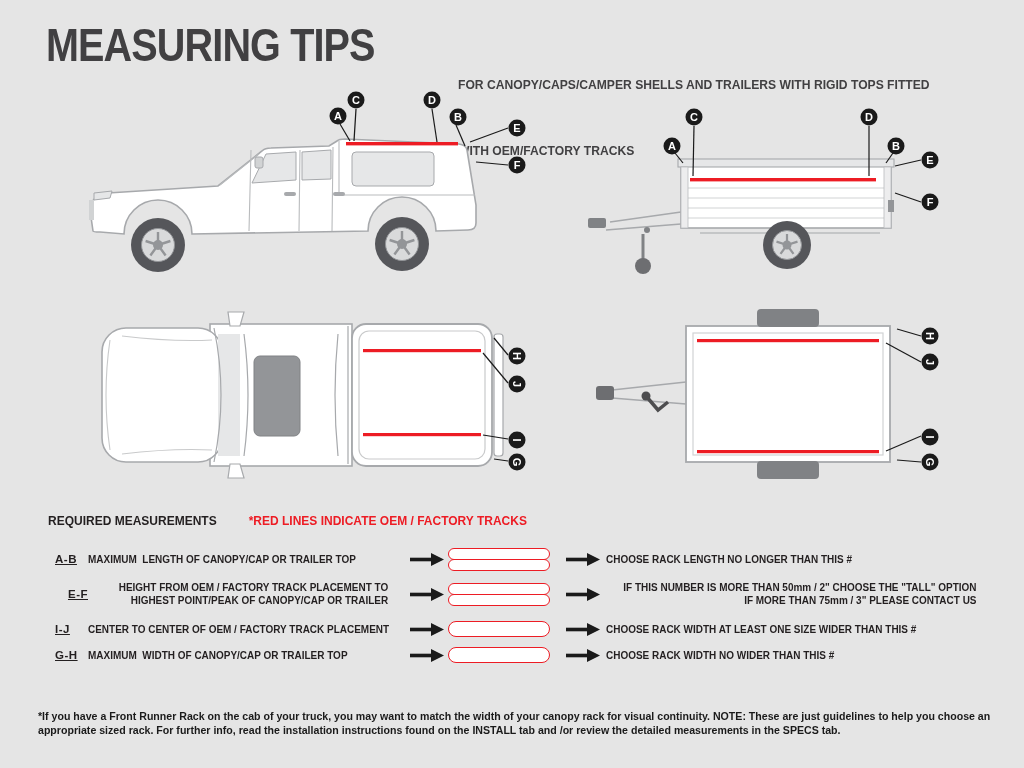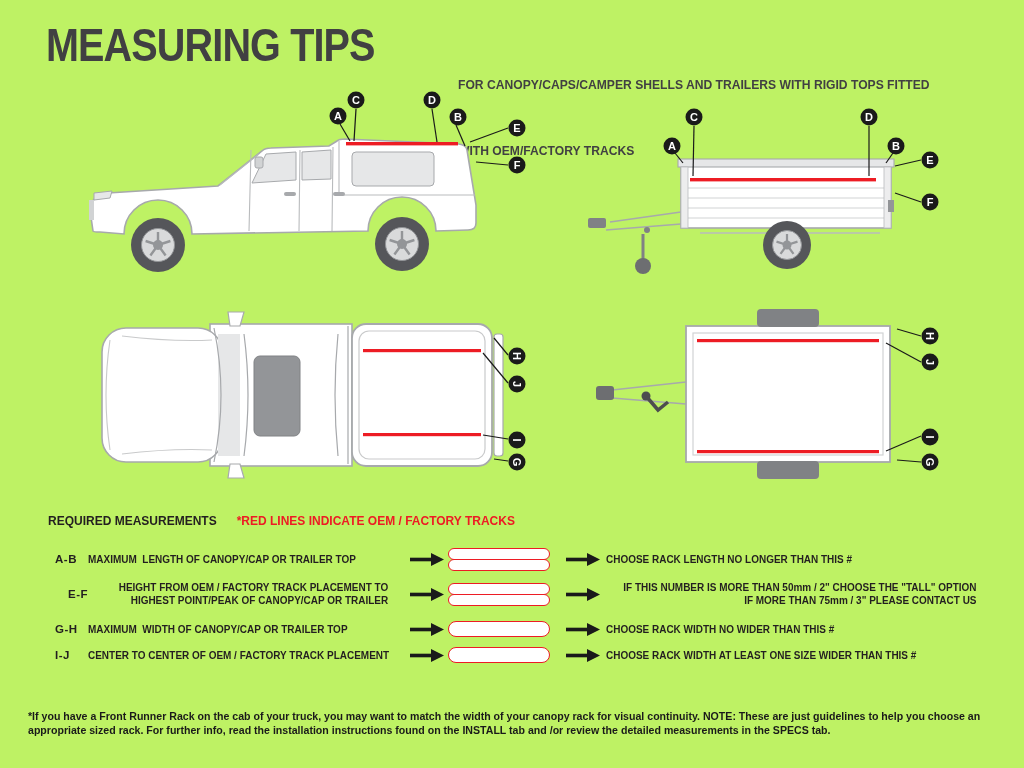--- a/index.html
+++ b/index.html
@@ -1,35 +1,35 @@
 <!DOCTYPE html>
 <html><head>
 <meta charset="utf-8">
 <style>
   html,body{margin:0;padding:0;background:#ffffff;}
-  .page{position:relative;width:1024px;height:768px;background:#bef264;overflow:hidden;
+  .page{position:relative;width:1024px;height:768px;background:#e5e5e5;overflow:hidden;
         font-family:"Liberation Sans",sans-serif;color:#231f20;}
   .title{position:absolute;left:46px;top:18px;font-size:46px;font-weight:900;
          letter-spacing:-1px;color:#414042;transform:scaleX(0.86);transform-origin:left top;white-space:pre;}
   .subtitle{position:absolute;left:458px;top:30px;font-size:12.5px;font-weight:bold;
             line-height:22px;color:#414042;transform:scaleX(0.97);transform-origin:left top;white-space:pre;}
   .drawings{position:absolute;left:0;top:0;width:1024px;height:520px;}
-  .sechead{position:absolute;left:48px;top:514px;font-size:12px;font-weight:bold;display:flex;gap:20px;white-space:pre;}
+  .sechead{position:absolute;left:48px;top:514px;font-size:12px;font-weight:bold;display:flex;gap:32px;white-space:pre;}
   .sechead .note{color:#ed1c24;}
   .rows{position:absolute;left:46px;top:546px;width:950px;}
   .mrow{display:grid;grid-template-columns:42px 316px 44px 112px 46px 1fr;align-items:center;height:26px;}
   .mrow.tall{height:44px;text-align:right;}
-  .range{font-size:11.5px;font-weight:bold;letter-spacing:.5px;padding-left:9px;}
+  .range{font-size:11.5px;font-weight:bold;letter-spacing:.5px;padding-left:9px;text-decoration:underline;}
   .txt{font-size:10.5px;font-weight:bold;white-space:pre;transform:scaleX(0.95);transform-origin:left center;line-height:13px;}
   .arrow{fill:#1a1a1a;display:block;margin-left:6px;}
   .pillwrap{display:flex;flex-direction:column;}
   .pill{width:100px;height:10px;border:1.5px solid #ed1c24;border-radius:6px;background:#fff;}
   .pill + .pill{margin-top:-1px;}
   .pill.single{height:14px;border-radius:8px;}
-  .footer{position:absolute;left:28px;top:710px;width:968px;font-size:10.6px;font-weight:bold;line-height:13.5px;color:#1a1a1a;}
+  .footer{position:absolute;left:38px;top:710px;width:968px;font-size:10.6px;font-weight:bold;line-height:13.5px;color:#1a1a1a;}
   svg text.badge{font-family:"Liberation Sans",sans-serif;font-weight:bold;font-size:11px;fill:#ffffff;text-anchor:middle;}
 </style>
 </head>
 <body>
 
 <div class="page">
 
   <div class="title">MEASURING TIPS</div>
   <div class="subtitle">
     <div>FOR CANOPY/CAPS/CAMPER SHELLS AND TRAILERS WITH RIGID TOPS FITTED</div>
@@ -276,50 +276,50 @@
         </div>
       <svg class="arrow" viewBox="0 0 34 13" width="34" height="13">
           <rect x="0" y="4.7" width="21" height="3.6"></rect>
           <polygon points="21,0 34,6.5 21,13"></polygon>
         </svg>
       <div class="txt">IF THIS NUMBER IS MORE THAN 50mm / 2" CHOOSE THE "TALL" OPTION
 IF MORE THAN 75mm / 3" PLEASE CONTACT US</div>
     </div>
 
     <div class="mrow">
-      <div class="range">G-H</div>
-      <div class="txt">MAXIMUM  WIDTH OF CANOPY/CAP OR TRAILER TOP</div>
+      <div class="range">I-J</div>
+      <div class="txt">CENTER TO CENTER OF OEM / FACTORY TRACK PLACEMENT</div>
       <svg class="arrow" viewBox="0 0 34 13" width="34" height="13">
           <rect x="0" y="4.7" width="21" height="3.6"></rect>
           <polygon points="21,0 34,6.5 21,13"></polygon>
         </svg>
       <div class="pillwrap">
           <div class="pill single"></div>
         </div>
       <svg class="arrow" viewBox="0 0 34 13" width="34" height="13">
           <rect x="0" y="4.7" width="21" height="3.6"></rect>
           <polygon points="21,0 34,6.5 21,13"></polygon>
         </svg>
-      <div class="txt">CHOOSE RACK WIDTH NO WIDER THAN THIS #</div>
+      <div class="txt">CHOOSE RACK WIDTH AT LEAST ONE SIZE WIDER THAN THIS #</div>
     </div>
 
     <div class="mrow">
-      <div class="range">I-J</div>
-      <div class="txt">CENTER TO CENTER OF OEM / FACTORY TRACK PLACEMENT</div>
+      <div class="range">G-H</div>
+      <div class="txt">MAXIMUM  WIDTH OF CANOPY/CAP OR TRAILER TOP</div>
       <svg class="arrow" viewBox="0 0 34 13" width="34" height="13">
           <rect x="0" y="4.7" width="21" height="3.6"></rect>
           <polygon points="21,0 34,6.5 21,13"></polygon>
         </svg>
       <div class="pillwrap">
           <div class="pill single"></div>
         </div>
       <svg class="arrow" viewBox="0 0 34 13" width="34" height="13">
           <rect x="0" y="4.7" width="21" height="3.6"></rect>
           <polygon points="21,0 34,6.5 21,13"></polygon>
         </svg>
-      <div class="txt">CHOOSE RACK WIDTH AT LEAST ONE SIZE WIDER THAN THIS #</div>
+      <div class="txt">CHOOSE RACK WIDTH NO WIDER THAN THIS #</div>
     </div>
 
   </div>
 
   <div class="footer">*If you have a Front Runner Rack on the cab of your truck, you may want to match the width of your canopy rack for visual continuity. NOTE: These are just guidelines to help you choose an appropriate sized rack. For further info, read the installation instructions found on the INSTALL tab and /or review the detailed measurements in the SPECS tab.</div>
 
 </div>
 
 </body></html>

